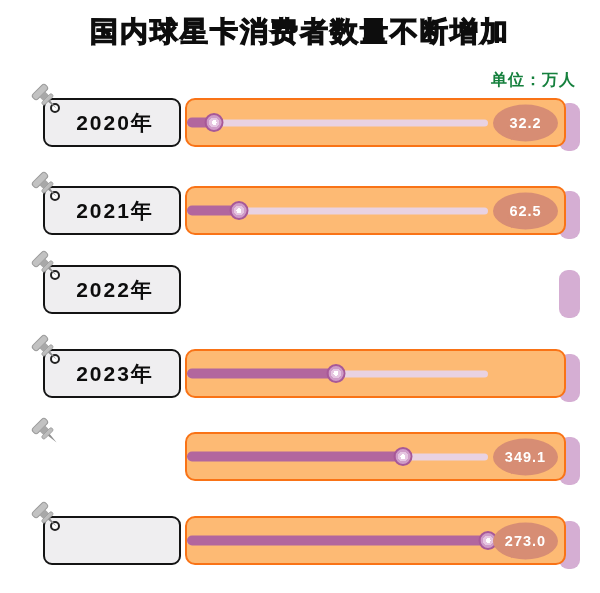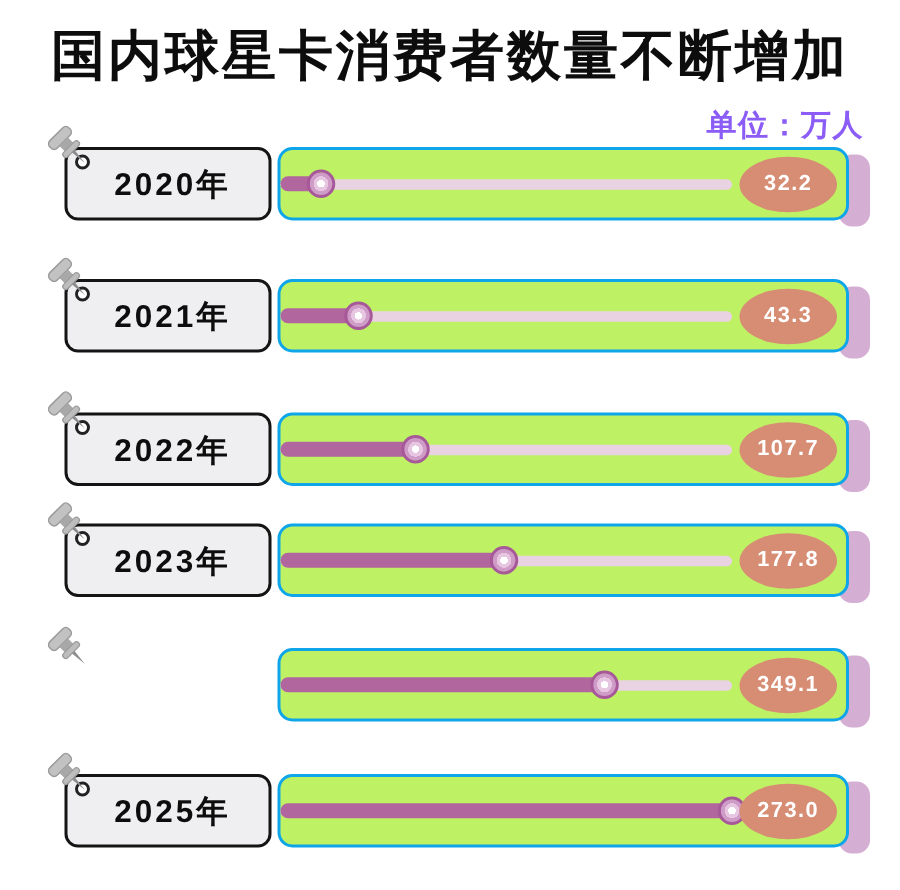--- a/index.html
+++ b/index.html
@@ -11,33 +11,33 @@
     background: #ffffff;
     overflow: hidden;
     font-family: "Liberation Sans", "DejaVu Sans", sans-serif;
   }
   .chart-title {
     position: absolute;
     top: 13px;
     left: 0;
     width: 100%;
     text-align: center;
-    font-size: 36px;
-    font-weight: 400;
+    font-size: 28px;
+    font-weight: 700;
     letter-spacing: 2px;
     color: #0d0d0d;
     -webkit-text-stroke: 1.2px #0d0d0d;
   }
   .unit-label {
     position: absolute;
     top: 70px;
     right: 24px;
-    font-size: 20px;
+    font-size: 16px;
     font-weight: 900;
-    color: #8b5cf6;
+    color: #15803d;
     letter-spacing: 1px;
   }
   .row {
     position: absolute;
     left: 43px;
     width: 540px;
     height: 36px;
   }
   .shadow-strip {
     position: absolute;
@@ -88,22 +88,22 @@
     width: 40px;
     height: 40px;
     z-index: 4;
   }
   .bar-box {
     position: absolute;
     left: 142px;
     top: 0;
     width: 381px;
     height: 49px;
-    background: #bef264;
-    border: 2px solid #0ea5e9;
+    background: #fdba74;
+    border: 2px solid #f97316;
     border-radius: 10px;
     z-index: 1;
   }
   .track {
     position: absolute;
     left: 0;
     top: 50%;
     transform: translateY(-50%);
     width: 301px;
     height: 7px;
@@ -196,47 +196,38 @@
     <div class="label-box">
       <span class="pin-hole"></span>
       <span class="year-label">2021年</span>
     </div>
     <div class="bar-box">
       <div class="track">
         <div class="fill" style="width: 52px;"></div>
         <div class="knob" style="left: 52px;"></div>
       </div>
       <div class="bubble">
-        <span>43.3</span>
-      </div>
-    </div>
-    <svg class="pushpin" viewBox="0 0 40 40">
-      <g transform="rotate(-45 20 16)">
-        <rect x="11" y="4" width="18" height="7" rx="3" fill="#c2c2c2" stroke="#9a9a9a" stroke-width="1"></rect>
-        <rect x="16" y="11" width="8" height="5" fill="#a8a8a8"></rect>
-        <rect x="13" y="16" width="14" height="4" rx="2" fill="#bdbdbd" stroke="#9a9a9a" stroke-width="0.8"></rect>
-        <polygon points="18.8,20 21.2,20 20,31" fill="#8d8d8d"></polygon>
-      </g>
-    </svg>
-  </div>
-
-  <div class="row" style="top: 275px;">
+        <span>62.5</span>
+      </div>
+    </div>
+    <svg class="pushpin" viewBox="0 0 40 40">
+      <g transform="rotate(-45 20 16)">
+        <rect x="11" y="4" width="18" height="7" rx="3" fill="#c2c2c2" stroke="#9a9a9a" stroke-width="1"></rect>
+        <rect x="16" y="11" width="8" height="5" fill="#a8a8a8"></rect>
+        <rect x="13" y="16" width="14" height="4" rx="2" fill="#bdbdbd" stroke="#9a9a9a" stroke-width="0.8"></rect>
+        <polygon points="18.8,20 21.2,20 20,31" fill="#8d8d8d"></polygon>
+      </g>
+    </svg>
+  </div>
+
+  <div class="row" style="top: 265px;">
     <div class="shadow-strip"></div>
     <div class="label-box">
       <span class="pin-hole"></span>
       <span class="year-label">2022年</span>
-    </div>
-    <div class="bar-box">
-      <div class="track">
-        <div class="fill" style="width: 90px;"></div>
-        <div class="knob" style="left: 90px;"></div>
-      </div>
-      <div class="bubble">
-        <span>107.7</span>
-      </div>
     </div>
     <svg class="pushpin" viewBox="0 0 40 40">
       <g transform="rotate(-45 20 16)">
         <rect x="11" y="4" width="18" height="7" rx="3" fill="#c2c2c2" stroke="#9a9a9a" stroke-width="1"></rect>
         <rect x="16" y="11" width="8" height="5" fill="#a8a8a8"></rect>
         <rect x="13" y="16" width="14" height="4" rx="2" fill="#bdbdbd" stroke="#9a9a9a" stroke-width="0.8"></rect>
         <polygon points="18.8,20 21.2,20 20,31" fill="#8d8d8d"></polygon>
       </g>
     </svg>
   </div>
@@ -245,23 +236,20 @@
     <div class="shadow-strip"></div>
     <div class="label-box">
       <span class="pin-hole"></span>
       <span class="year-label">2023年</span>
     </div>
     <div class="bar-box">
       <div class="track">
         <div class="fill" style="width: 149px;"></div>
         <div class="knob" style="left: 149px;"></div>
       </div>
-      <div class="bubble">
-        <span>177.8</span>
-      </div>
     </div>
     <svg class="pushpin" viewBox="0 0 40 40">
       <g transform="rotate(-45 20 16)">
         <rect x="11" y="4" width="18" height="7" rx="3" fill="#c2c2c2" stroke="#9a9a9a" stroke-width="1"></rect>
         <rect x="16" y="11" width="8" height="5" fill="#a8a8a8"></rect>
         <rect x="13" y="16" width="14" height="4" rx="2" fill="#bdbdbd" stroke="#9a9a9a" stroke-width="0.8"></rect>
         <polygon points="18.8,20 21.2,20 20,31" fill="#8d8d8d"></polygon>
       </g>
     </svg>
   </div>
@@ -284,21 +272,20 @@
         <rect x="13" y="16" width="14" height="4" rx="2" fill="#bdbdbd" stroke="#9a9a9a" stroke-width="0.8"></rect>
         <polygon points="18.8,20 21.2,20 20,31" fill="#8d8d8d"></polygon>
       </g>
     </svg>
   </div>
 
   <div class="row" style="top: 516px;">
     <div class="shadow-strip"></div>
     <div class="label-box">
       <span class="pin-hole"></span>
-      <span class="year-label">2025年</span>
     </div>
     <div class="bar-box">
       <div class="track">
         <div class="fill" style="width: 301px;"></div>
         <div class="knob" style="left: 301px;"></div>
       </div>
       <div class="bubble">
         <span>273.0</span>
       </div>
     </div>

